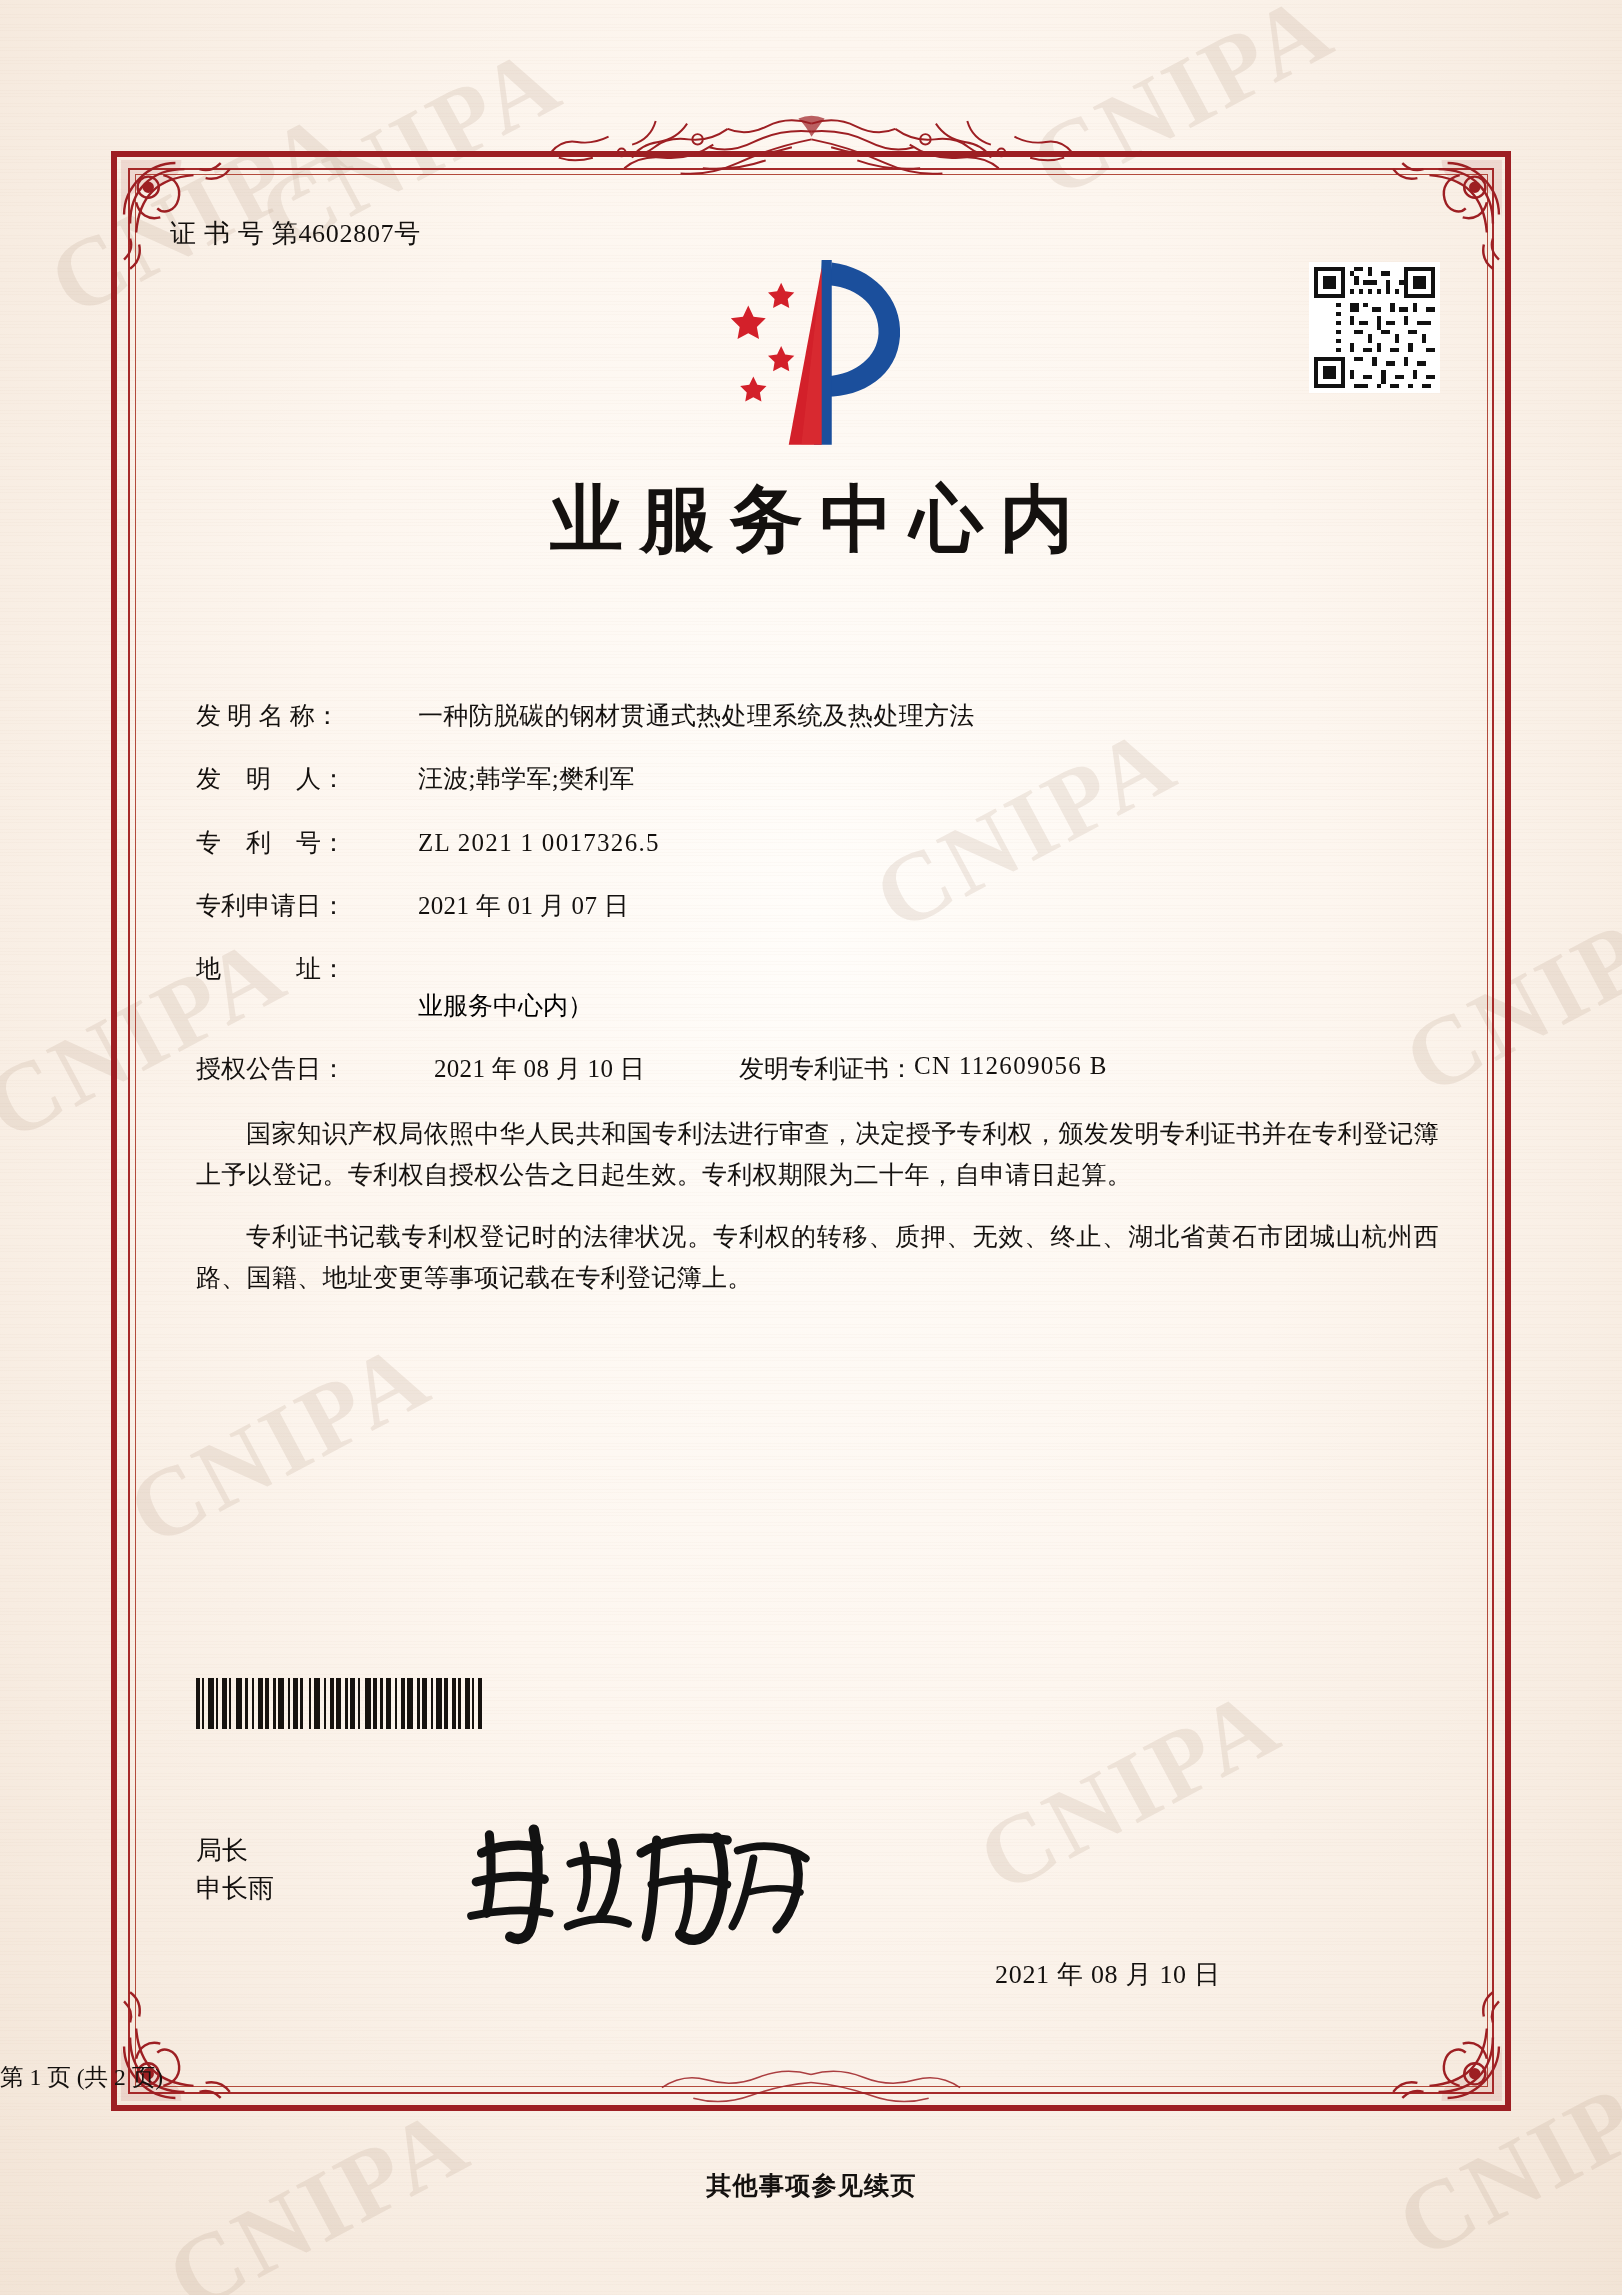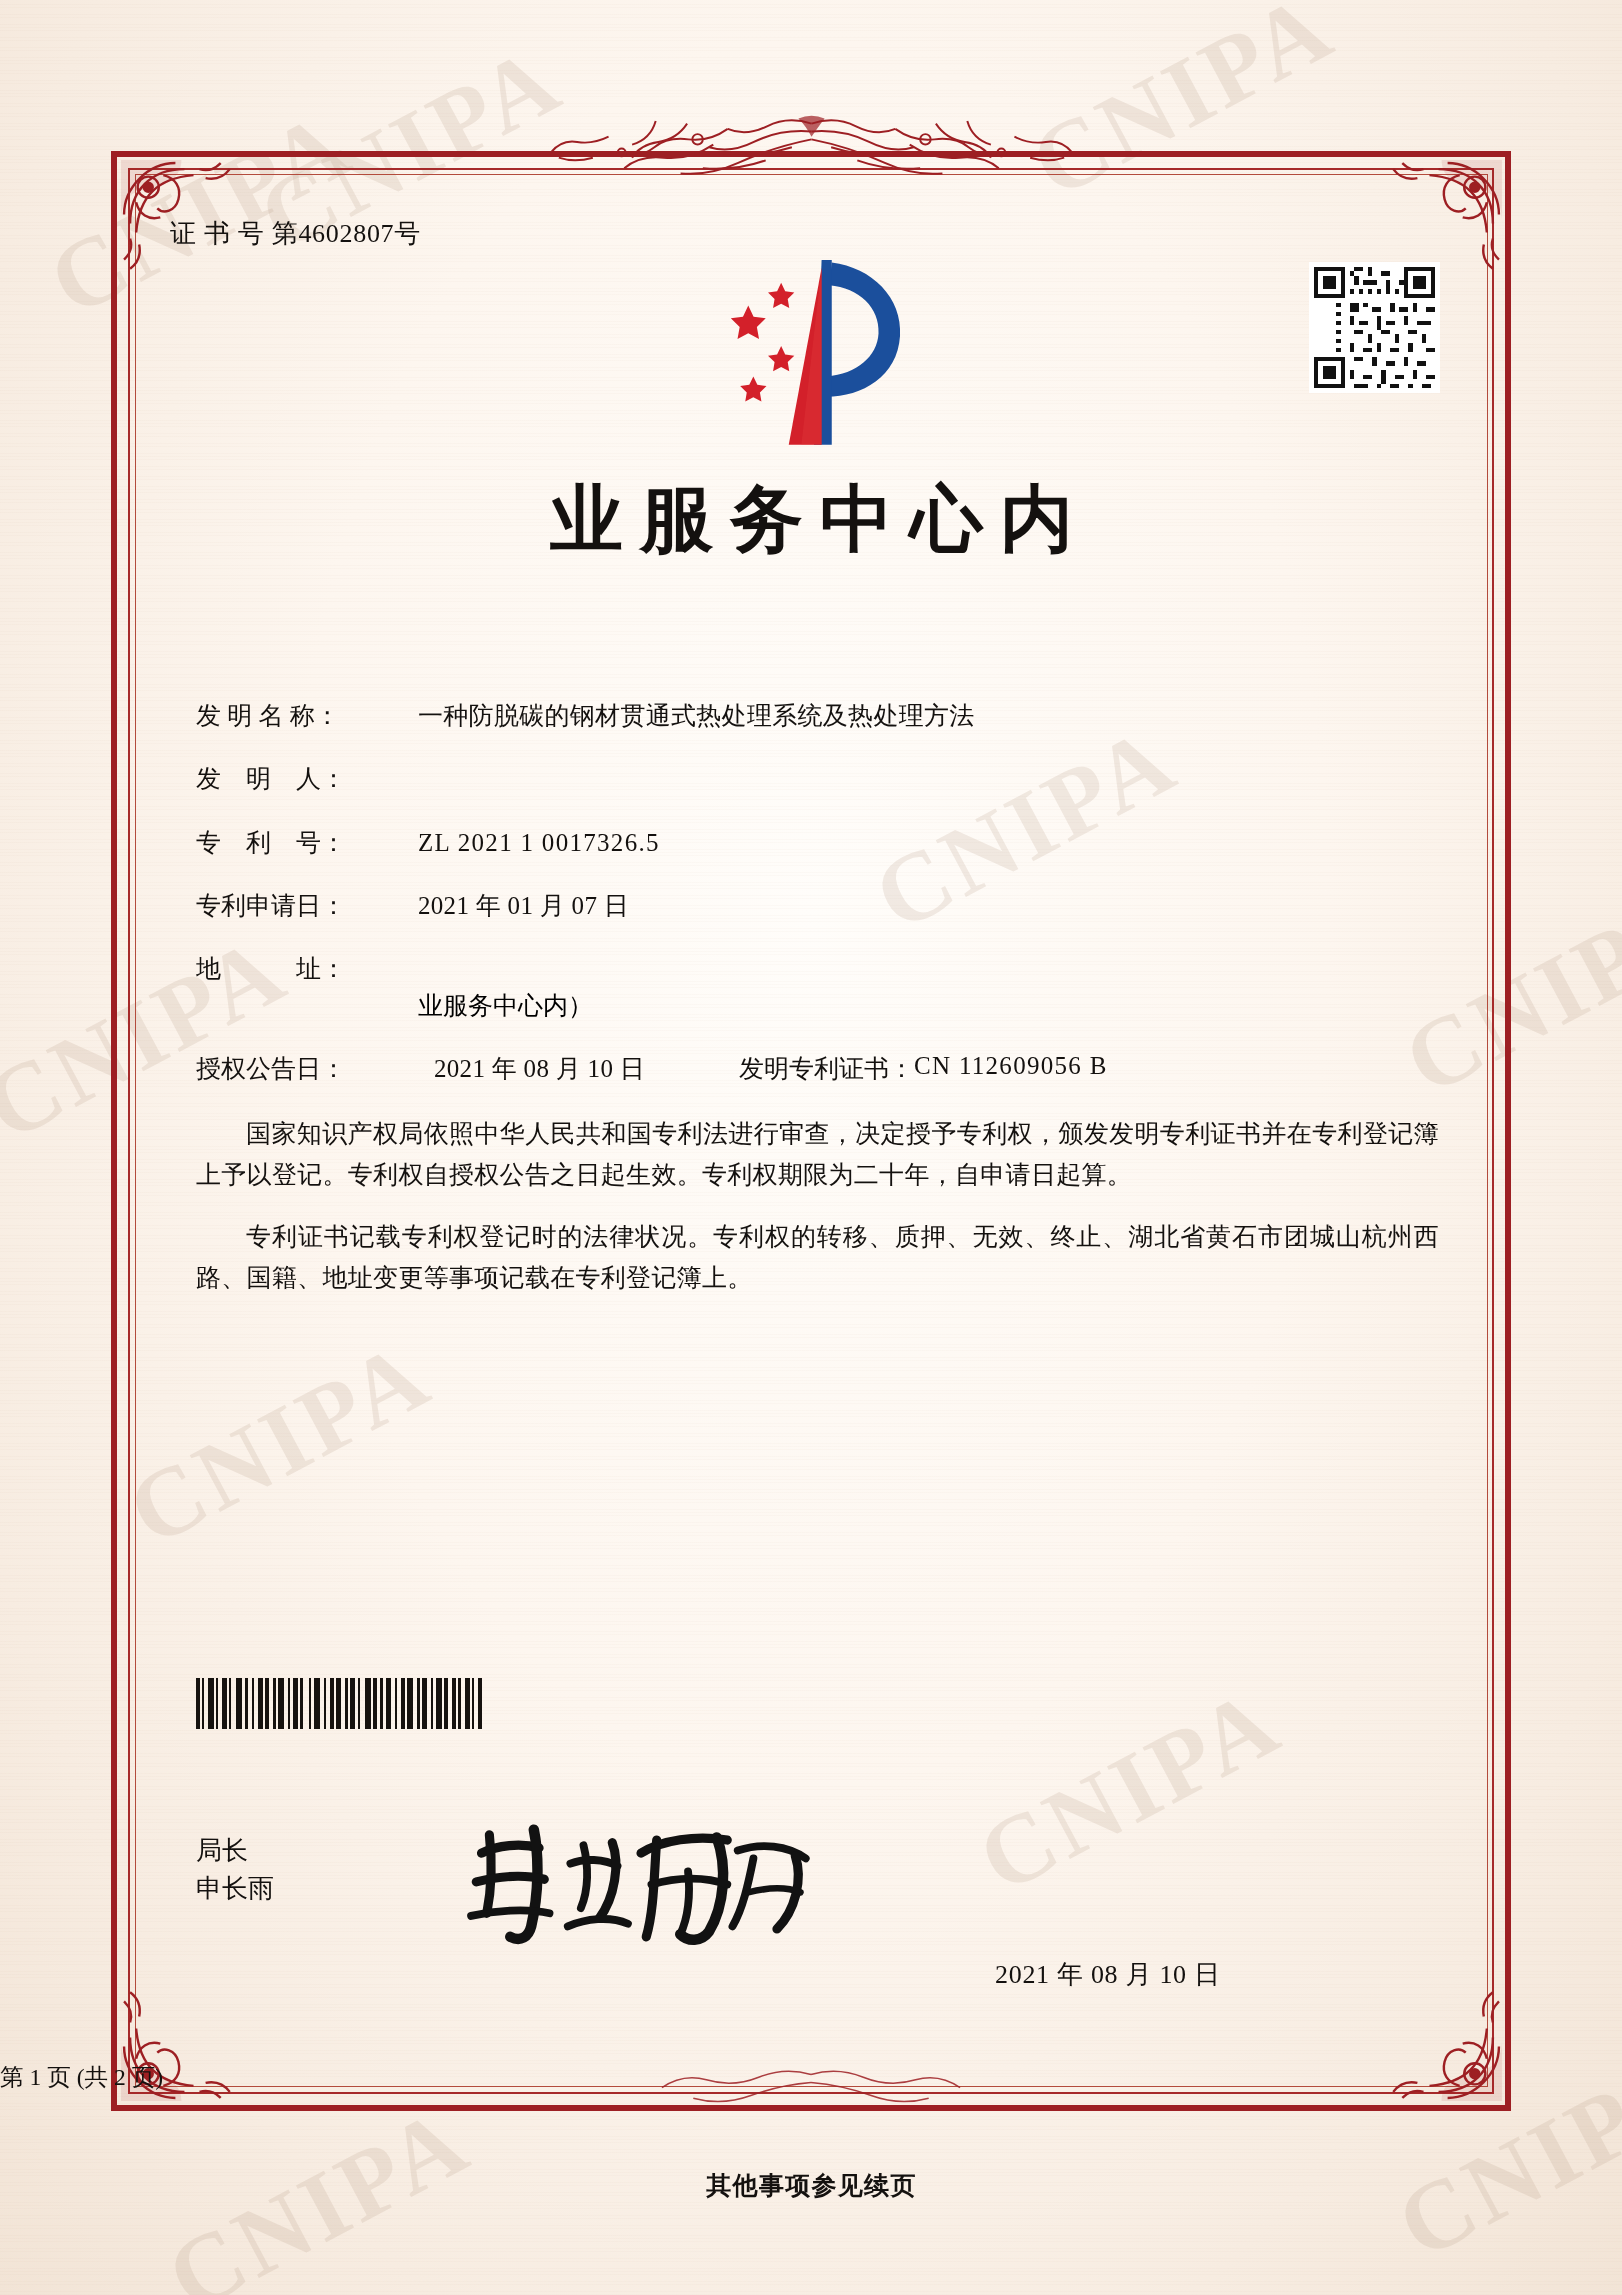--- a/index.html
+++ b/index.html
@@ -417,20 +417,21 @@
 
     <div class="fields">
 
       <div class="field-row">
         <span class="field-label">发 明 名 称：</span>
         <span class="field-value">一种防脱碳的钢材贯通式热处理系统及热处理方法</span>
       </div>
 
       <div class="field-row">
         <span class="field-label">发　明　人：</span>
+        <span class="field-value">汪波;韩学军;樊利军</span>
       </div>
 
       <div class="field-row">
         <span class="field-label">专　利　号：</span>
         <span class="field-value mono-sp">ZL 2021 1 0017326.5</span>
       </div>
 
       <div class="field-row">
         <span class="field-label">专利申请日：</span>
         <span class="field-value">2021 年 01 月 07 日</span>

